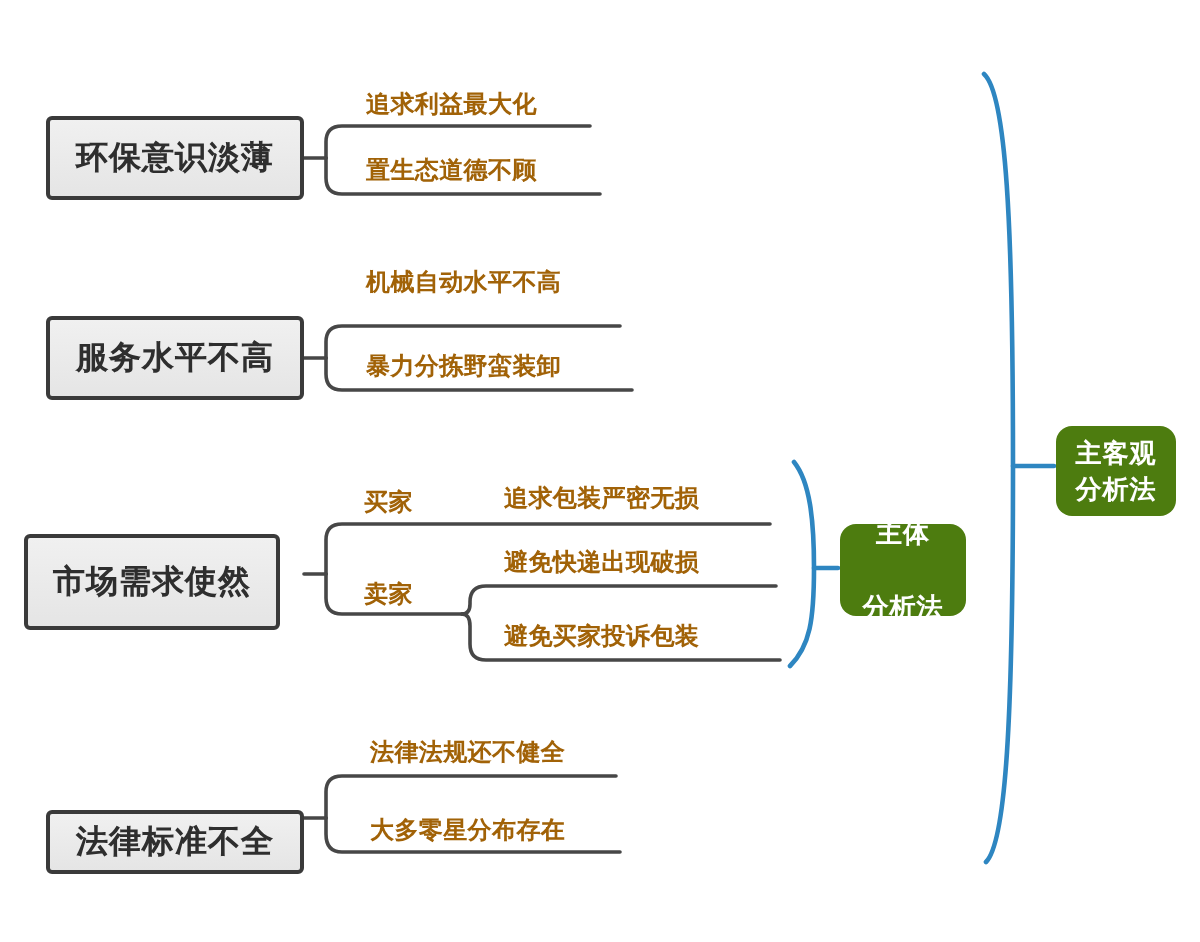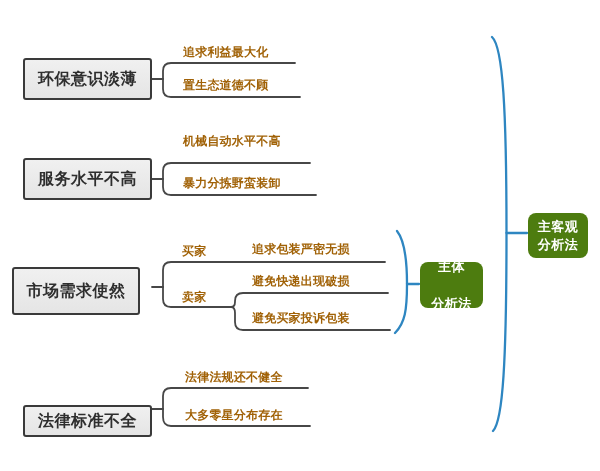--- a/index.html
+++ b/index.html
@@ -78,21 +78,21 @@
 
   <div class="leaf" style="left:183px;top:133px;">机械自动水平不高</div>
   <div class="leaf" style="left:183px;top:175px;">暴力分拣野蛮装卸</div>
 
   <div class="leaf" style="left:182px;top:243px;">买家</div>
   <div class="leaf" style="left:252px;top:241px;">追求包装严密无损</div>
   <div class="leaf" style="left:252px;top:273px;">避免快递出现破损</div>
   <div class="leaf" style="left:182px;top:289px;">卖家</div>
   <div class="leaf" style="left:252px;top:310px;">避免买家投诉包装</div>
 
-  <div class="leaf" style="left:185px;top:369px;">法律法规还不健全</div>
+  <div class="leaf" style="left:185px;top:369px;font-family:Liberation Mono, monospace;">法律法规还不健全</div>
   <div class="leaf" style="left:185px;top:407px;">大多零星分布存在</div>
 
   <div class="summary-box" style="left:420px;top:262px;width:63px;height:46px;gap:19px;">
     <span>主体</span>
     <span>分析法</span>
   </div>
   <div class="summary-box" style="left:528px;top:213px;width:60px;height:45px;">
     <span>主客观</span>
     <span>分析法</span>
   </div>

